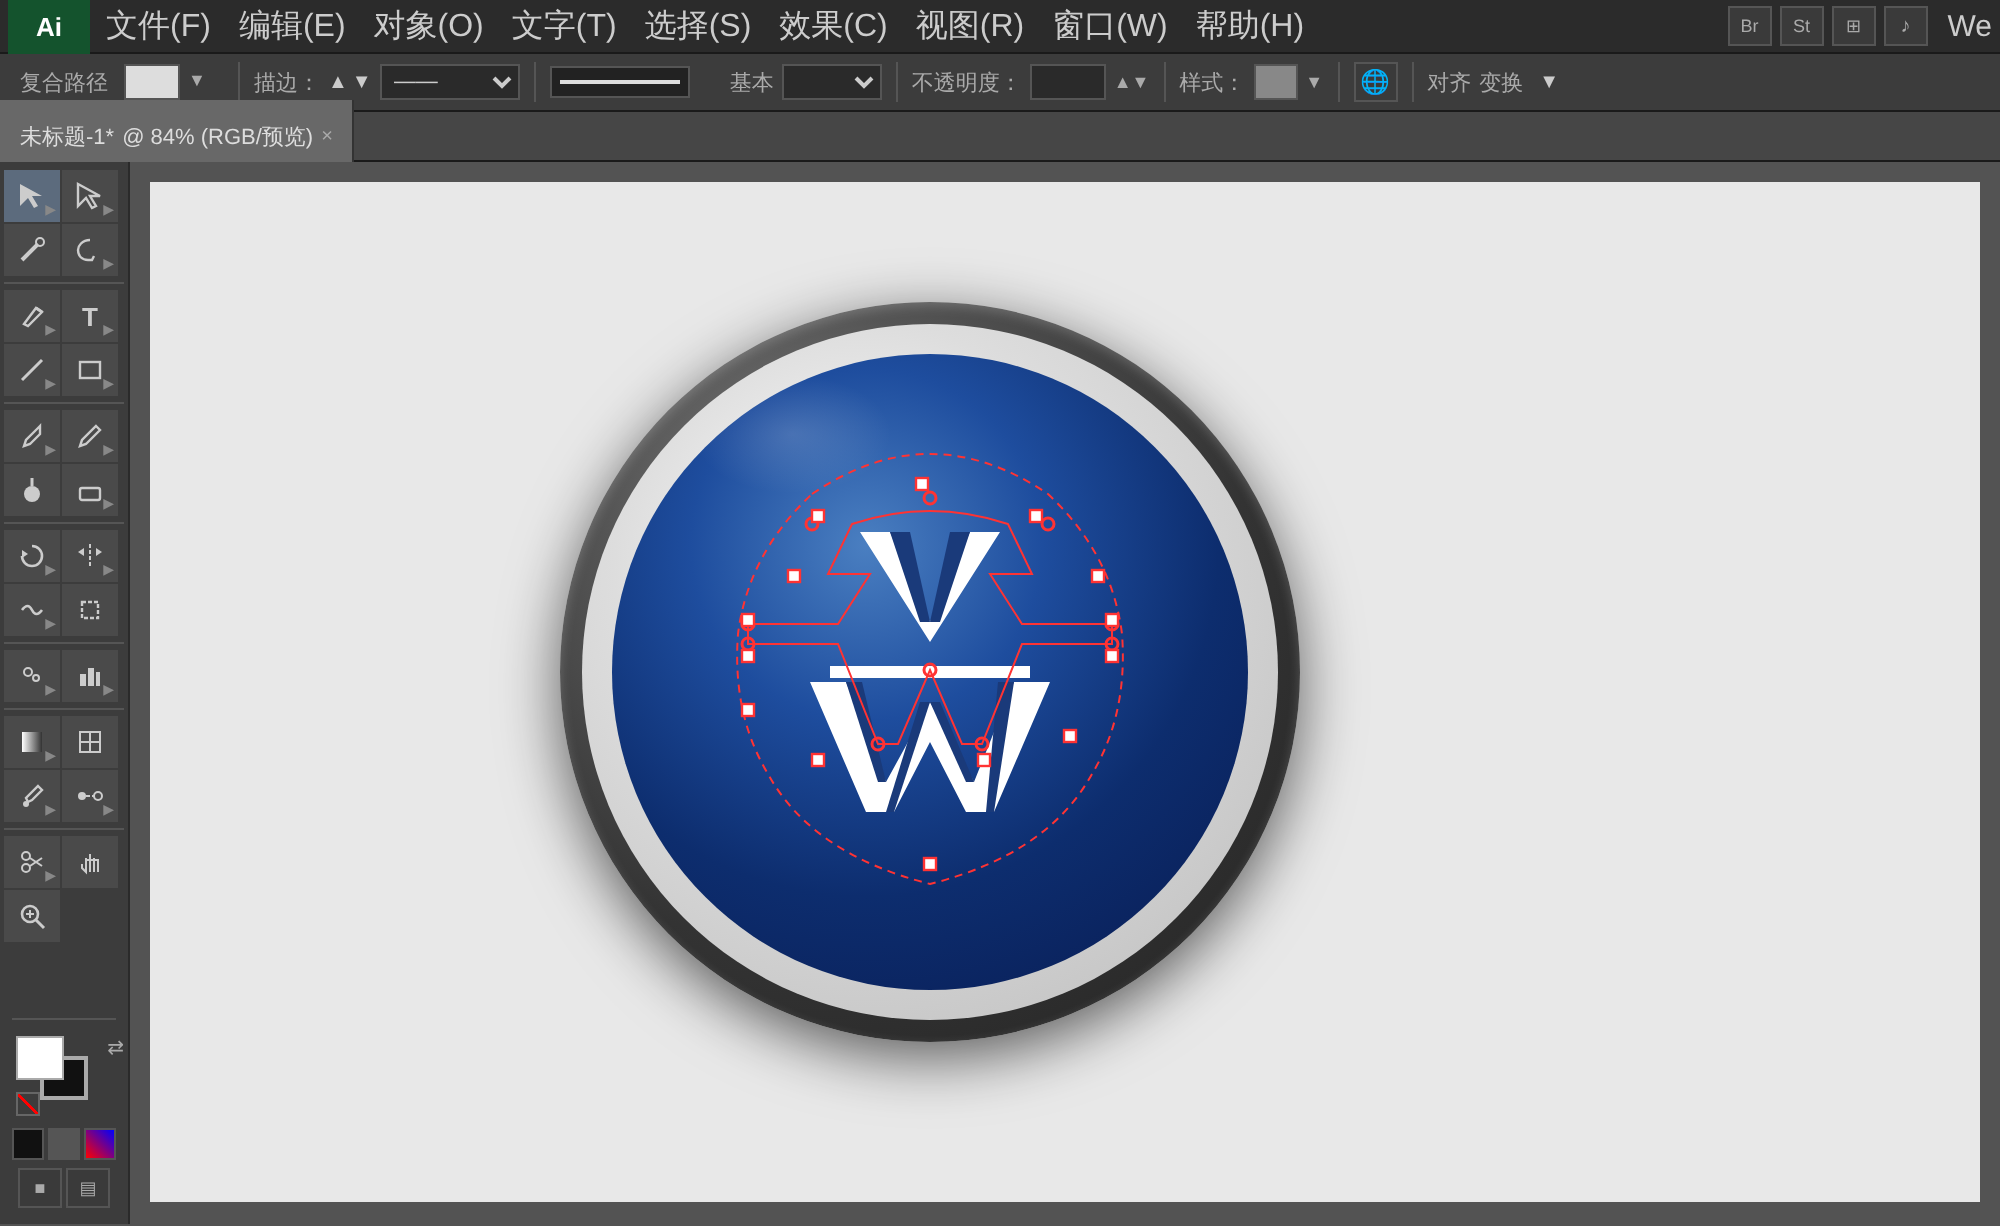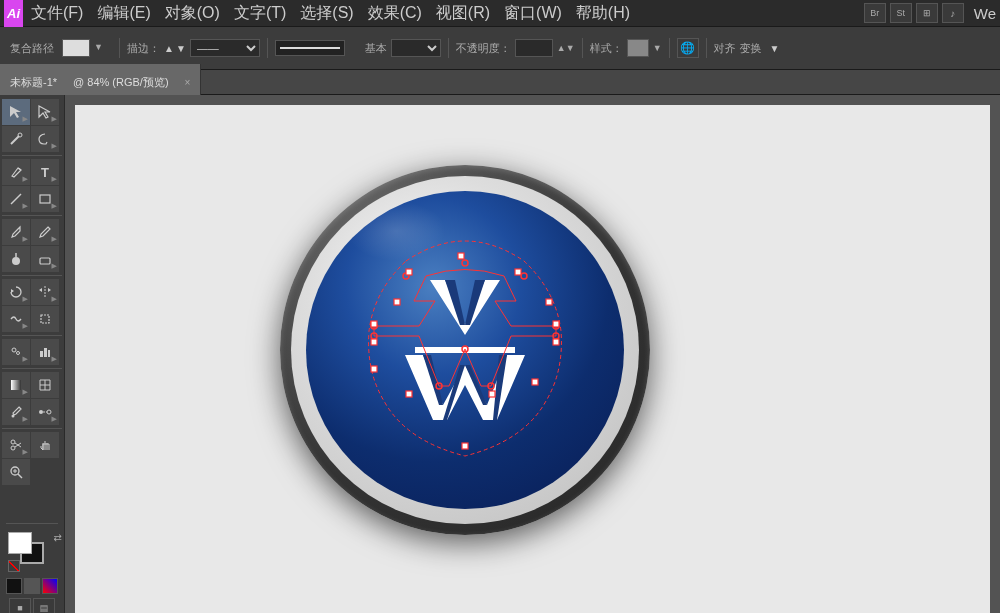--- a/index.html
+++ b/index.html
@@ -6,42 +6,41 @@
     body { width: 1000px; height: 613px; overflow: hidden; background: #535353; font-family: 'Microsoft YaHei', Arial, sans-serif; font-size: 12px; color: #ccc; }
 
     
     #menu-bar {
       display: flex; align-items: center;
       background: #2b2b2b; height: 27px;
       padding: 0 4px; gap: 2px;
       border-bottom: 1px solid #1a1a1a;
     }
     #ai-logo {
-      width: 19px; height: 27px;
-      background: #d946ef;
+      width: 41px; height: 27px;
+      background: #14532d;
       display: flex; align-items: center; justify-content: center;
       font-size: 13px; font-weight: bold; color: white;
       flex-shrink: 0;
-      font-style: italic;
     }
     .menu-item {
       padding: 2px 6px; cursor: pointer; color: #ccc; font-size: 16px;
       white-space: nowrap;
     }
     .menu-sep { flex: 1; }
     .menu-icon-btn {
       width: 22px; height: 20px; background: #3a3a3a; border: 1px solid #555;
       display: flex; align-items: center; justify-content: center;
       cursor: pointer; color: #aaa; font-size: 10px;
     }
 
     
     #toolbar {
       display: flex; align-items: center;
-      background: #3c3c3c; height: 43px;
+      background: #3c3c3c; height: 29px;
       padding: 0 6px; gap: 4px;
       border-bottom: 1px solid #1a1a1a;
     }
     .toolbar-item {
       display: flex; align-items: center; gap: 2px;
       padding: 2px 4px; cursor: pointer; color: #ccc; font-size: 11px;
       white-space: nowrap;
     }
     .toolbar-label { color: #aaa; font-size: 11px; }
     .toolbar-input {
@@ -59,21 +58,21 @@
     }
     .stroke-line-inner { width: 60px; height: 2px; background: #ddd; }
 
     
     #tab-bar {
       display: flex; align-items: center;
       background: #464646; height: 25px;
       padding: 0; border-bottom: 1px solid #1a1a1a;
     }
     .tab-item {
-      display: flex; align-items: center; gap: 16px;
+      display: flex; align-items: center; gap: 4px;
       padding: 0 10px; height: 37px; cursor: pointer;
       background: #5a5a5a; border-right: 1px solid #333;
       color: #ddd; font-size: 11px;
     }
     .tab-item.active { background: #686868; }
     .tab-close { font-size: 10px; color: #aaa; cursor: pointer; }
 
     
     #main {
       display: flex; height: calc(613px - 27px - 30px - 25px);

